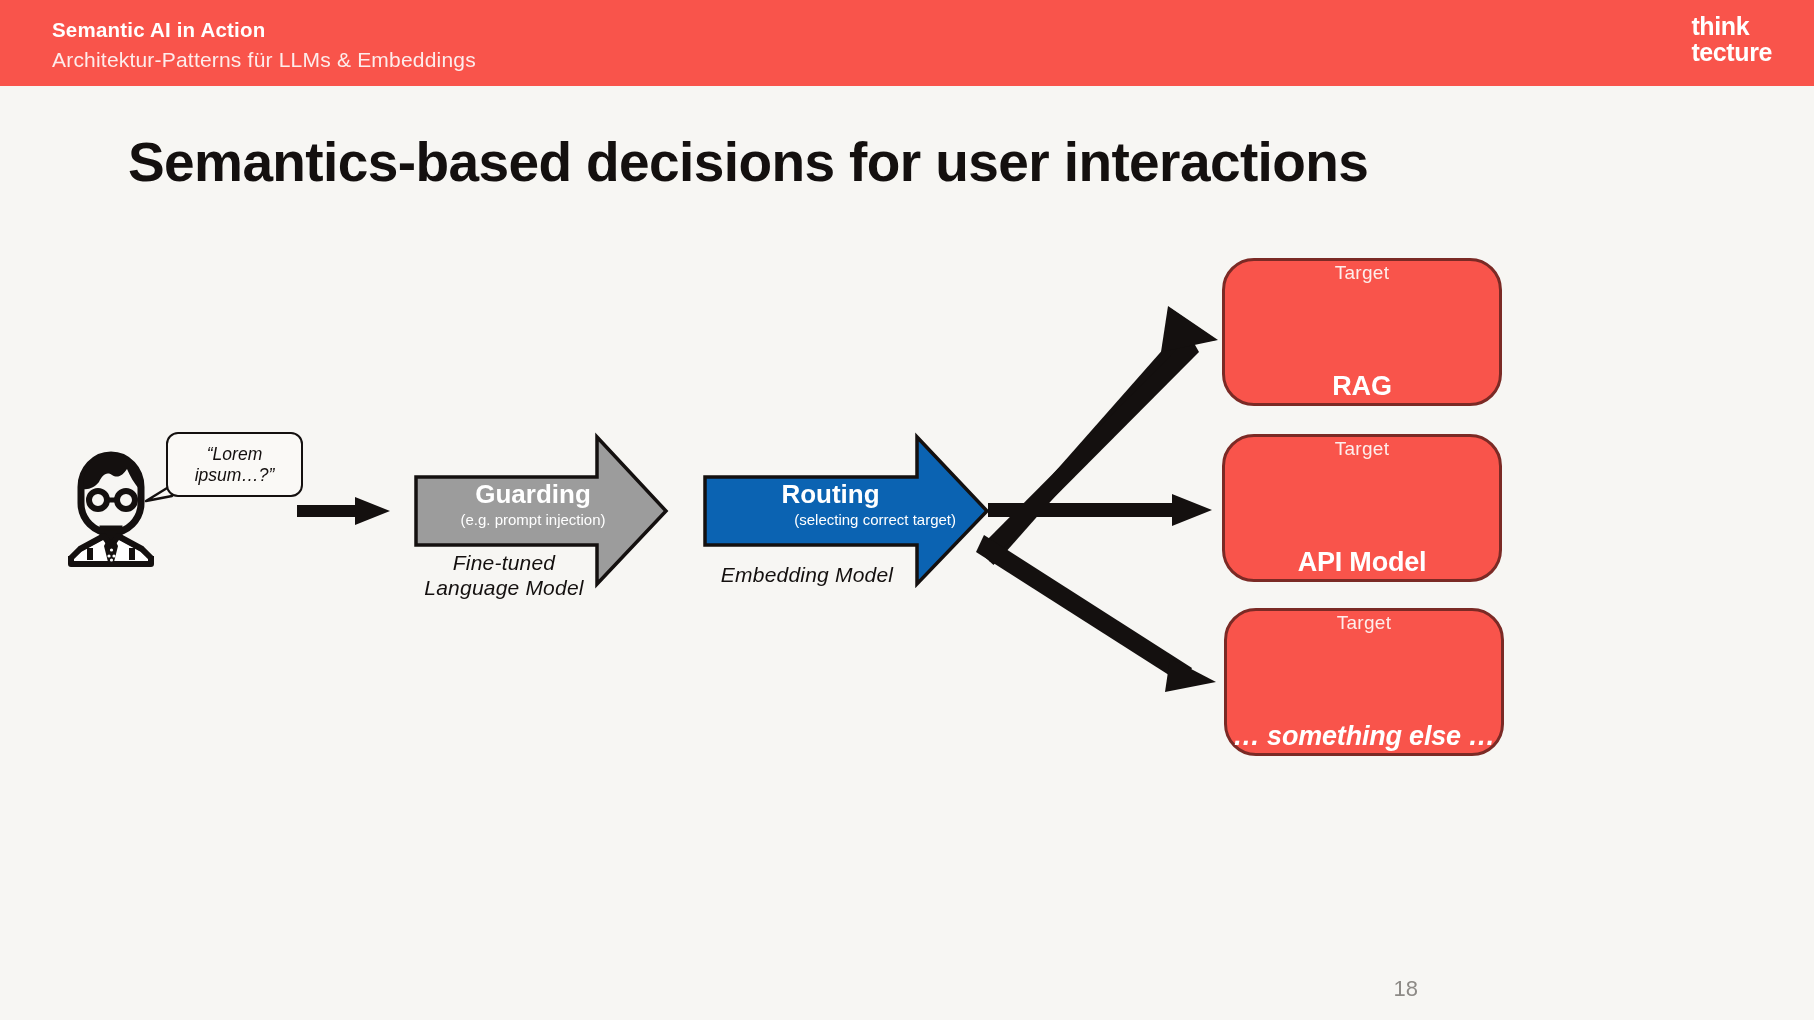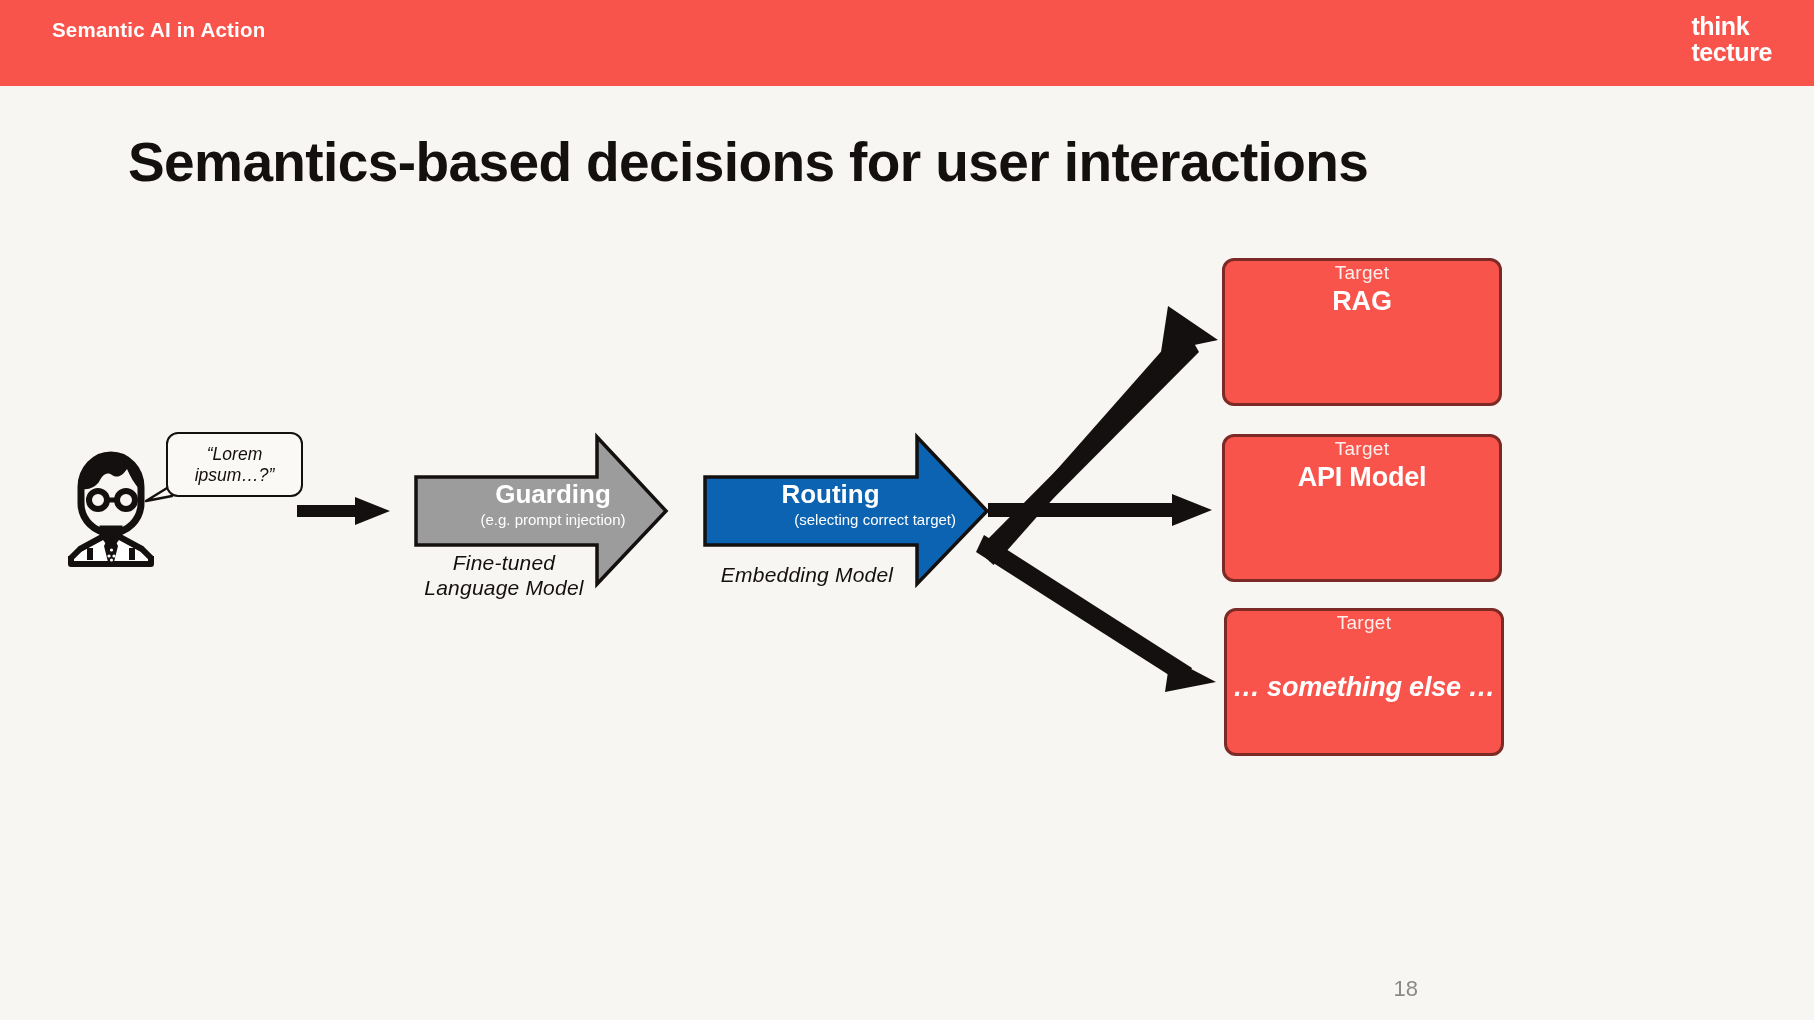--- a/index.html
+++ b/index.html
@@ -79,23 +79,23 @@
   }
   #guarding-caption { left: 404px; top: 550px; width: 200px; }
   #routing-caption  { left: 707px; top: 562px; width: 200px; }
 
   
   .target-box {
     position: absolute;
     width: 280px; height: 148px;
     background: #f9544b;
     border: 3px solid #7b2a25;
-    border-radius: 12px;
+    border-radius: 32px;
     display: flex; flex-direction: column;
-    align-items: center; justify-content: flex-start;
+    align-items: center; justify-content: space-between;
     color: #ffffff;
   }
   .target-kicker {
     font-size: 19px; font-weight: 400; color: #fdeeec;
     line-height: 24px; letter-spacing: .3px;
   }
   .target-name {
     font-size: 27px; font-weight: bold; color: #ffffff;
     line-height: 33px; letter-spacing: -0.2px; white-space: nowrap;
   }
@@ -112,20 +112,21 @@
   }
 </style>
 </head>
 <body>
 
 <div id="slide">
 
   <div id="header">
     <div id="header-titles">
       <div id="header-title">Semantic AI in Action</div>
+      <div id="header-subtitle">Architektur-Patterns für LLMs &amp; Embeddings</div>
     </div>
     <div id="logo">
       <div>think</div>
       <div>tecture</div>
     </div>
   </div>
 
   <div id="page-title">Semantics-based decisions for user interactions</div>
 
   <svg id="diagram" viewBox="0 0 1814 1020">
@@ -189,21 +190,21 @@
 
       <polygon points="984,535 1192,668 1183,684 976,552"></polygon>
       <polygon points="1170,658 1216,682 1165,692"></polygon>
     </g>
   </svg>
 
   <div id="speech-bubble">
     <div id="speech-bubble-text">“Lorem ipsum…?”</div>
   </div>
 
-  <div style="position:absolute; left:428px; top:478px; width:250px;">
+  <div style="position:absolute; left:408px; top:478px; width:250px;">
     <div style="text-align:center; color:#ffffff; font-size:26px; font-weight:bold; line-height:32px;">Guarding</div>
     <div style="text-align:center; color:#ffffff; font-size:15px; line-height:20px;">(e.g. prompt injection)</div>
   </div>
   <div class="model-caption" id="guarding-caption">
     <div>Fine-tuned</div>
     <div>Language Model</div>
   </div>
 
   <div style="position:absolute; left:705px; top:478px; width:251px;">
     <div style="text-align:center; color:#ffffff; font-size:26px; font-weight:bold; line-height:32px;">Routing</div>

